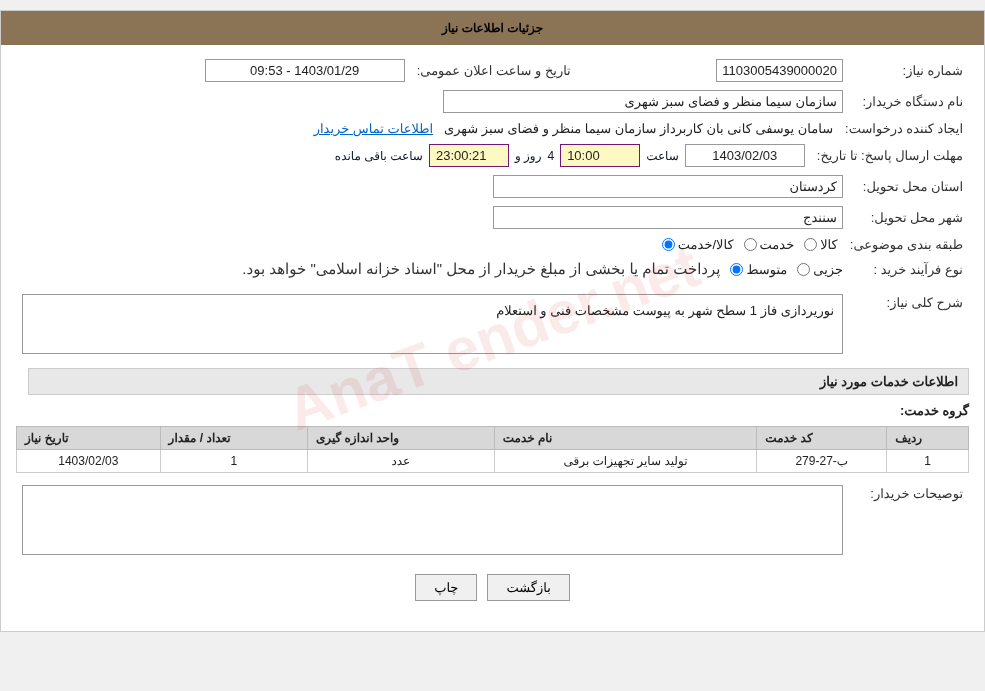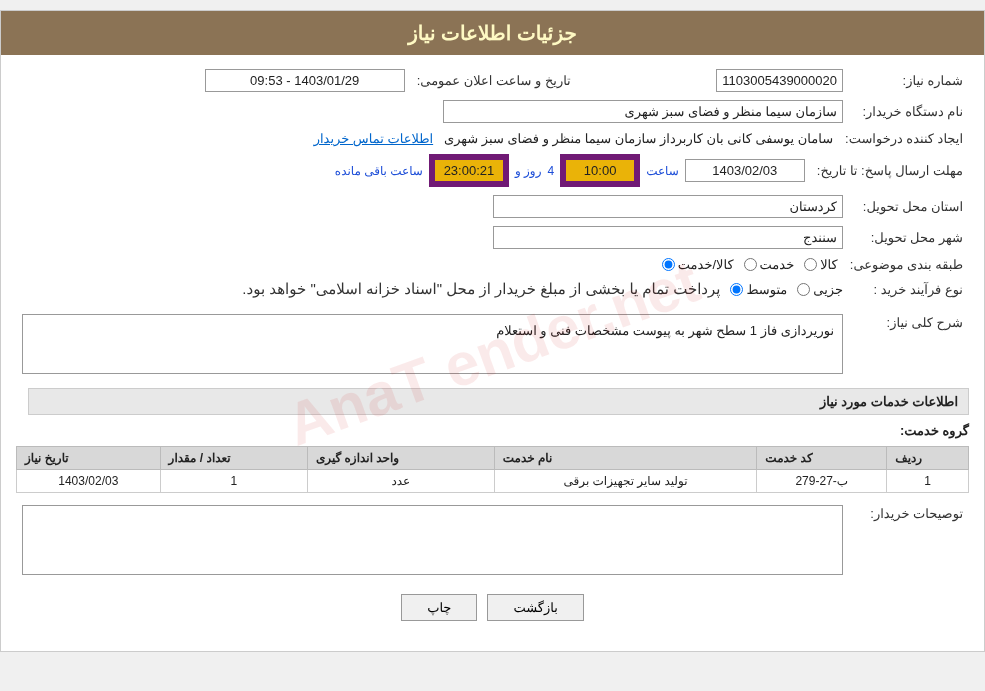--- a/index.html
+++ b/index.html
@@ -11,24 +11,24 @@
       color: #222;
     }
     .page-wrapper {
       max-width: 985px;
       margin: 10px auto;
       background: #fff;
       border: 1px solid #ccc;
     }
     .page-header {
       background: #8B7355;
-      color: #fef9c3;
+      color: #000000;
       text-align: center;
       padding: 10px 0;
-      font-size: 20px;
+      font-size: 12px;
       font-weight: bold;
     }
     .content {
       padding: 10px 15px;
     }
     .section-title {
       background: #e8e8e8;
       border: 1px solid #ccc;
       padding: 5px 10px;
       font-weight: bold;
@@ -75,31 +75,31 @@
       text-decoration: underline;
       cursor: pointer;
     }
     .timer-row {
       display: flex;
       align-items: center;
       gap: 6px;
       direction: rtl;
     }
     .timer-box {
-      border: 6px solid #701a75;
-      background: #eab308;
+      border: 1px solid #701a75;
+      background: #fef9c3;
       padding: 3px 6px;
       min-height: 22px;
       display: inline-block;
-      text-align: center;
+      text-align: left;
       min-width: 80px;
     }
     .small-label {
       font-size: 12px;
-      color: #1d4ed8;
+      color: #0f172a;
     }
     .radio-group {
       display: inline-flex;
       gap: 10px;
       align-items: center;
     }
     .radio-item {
       display: flex;
       align-items: center;
       gap: 3px;
@@ -161,21 +161,21 @@
       background: #f9f9f9;
     }
     
     .button-row {
       display: flex;
       justify-content: center;
       gap: 10px;
       padding: 15px 0 20px 0;
     }
     .btn {
-      padding: 5px 25px;
+      padding: 5px 18px;
       border: 1px solid #999;
       cursor: pointer;
       font-family: Tahoma, Arial, sans-serif;
       font-size: 13px;
       background: #f0f0f0;
     }
     .btn-back {
       background: #f0f0f0;
     }
     .btn-print {

